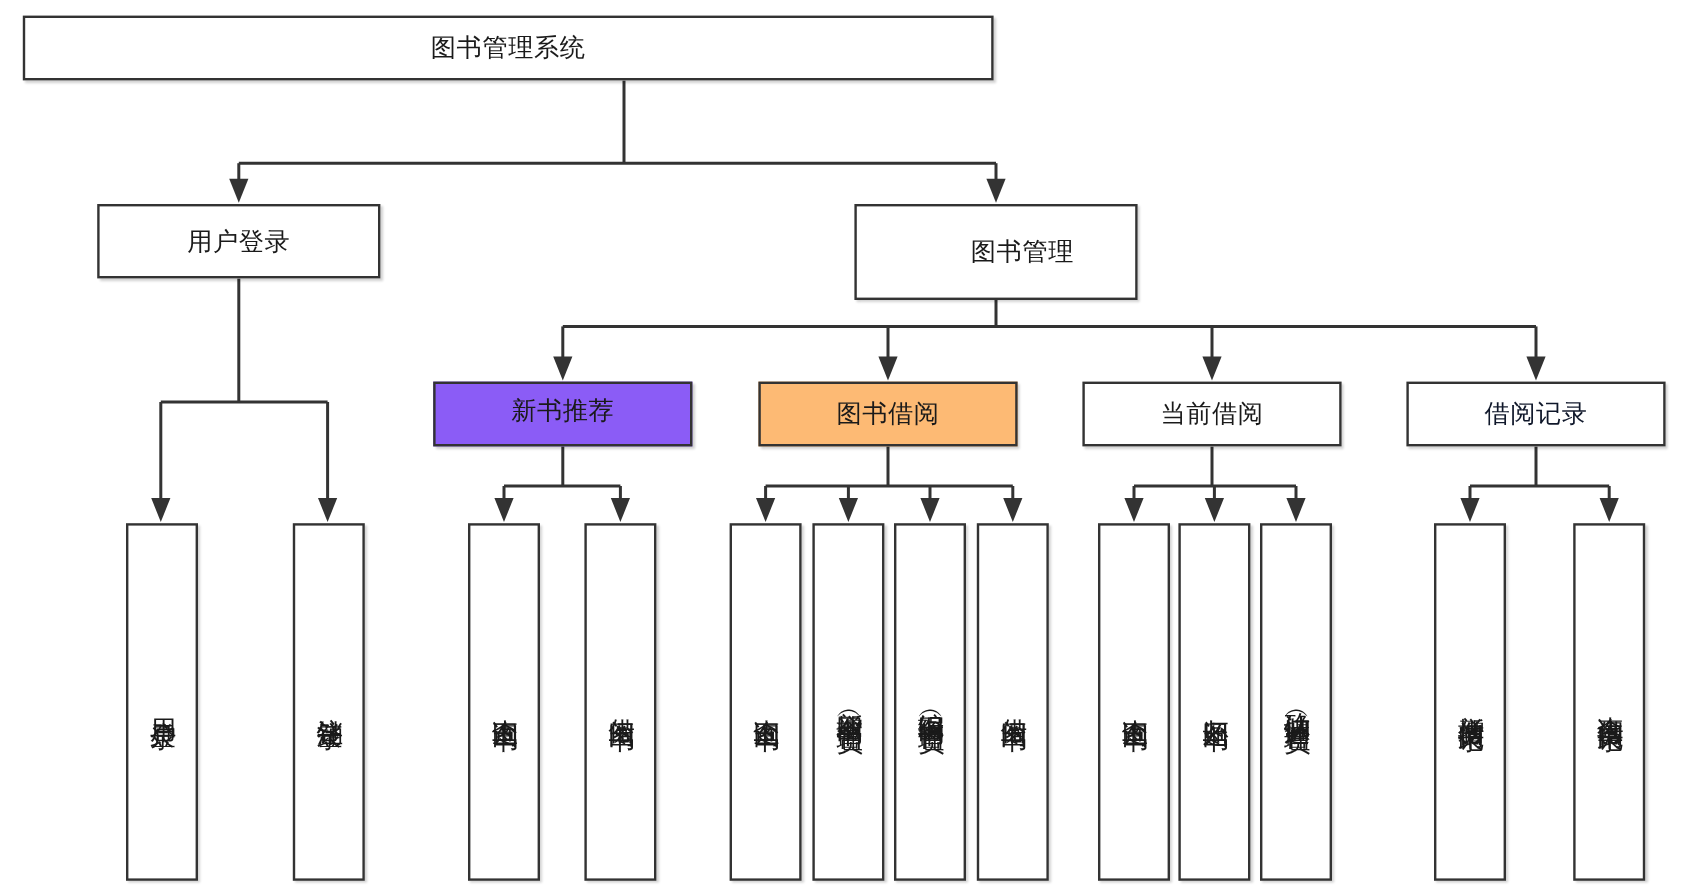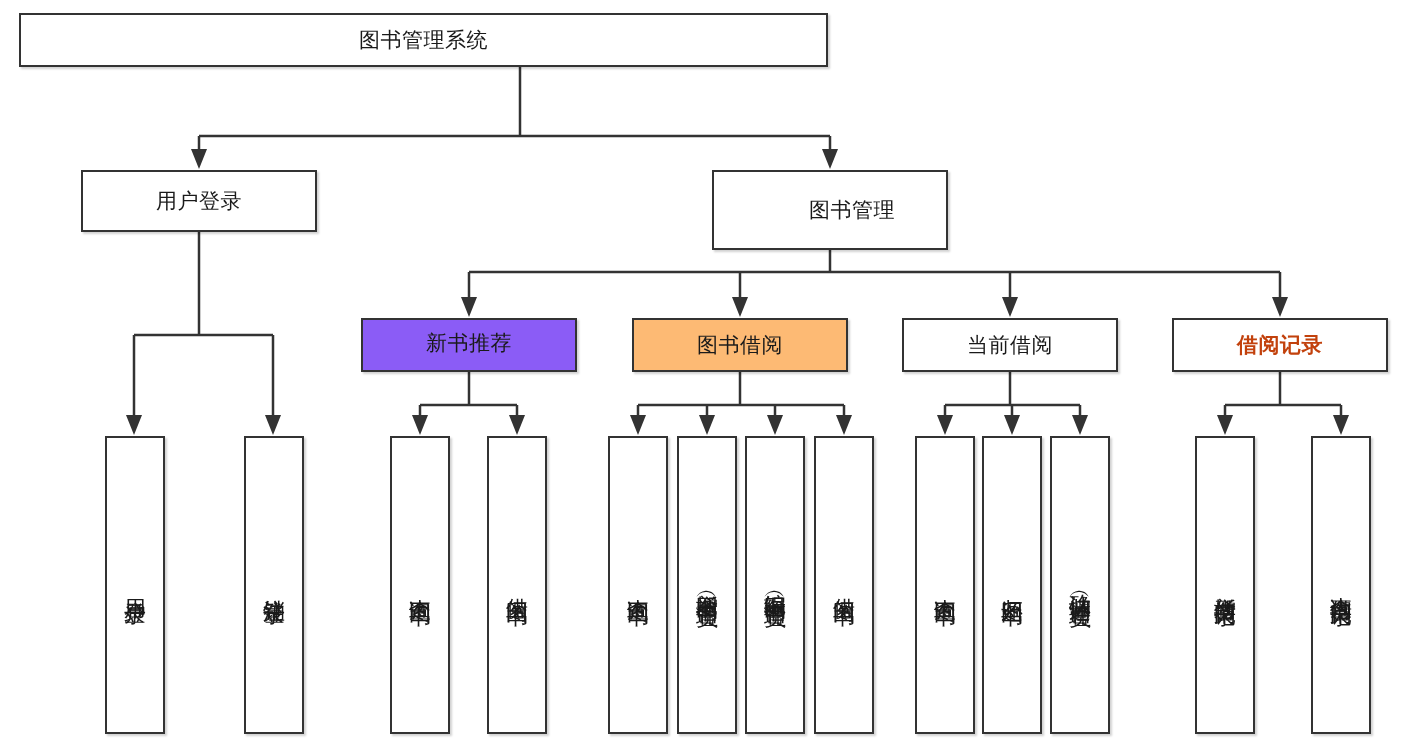--- a/index.html
+++ b/index.html
@@ -169,21 +169,21 @@
       <div class="node-box vertical" style="left: 915px; top: 436px; width: 60px; height: 298px; border-color: rgb(51, 51, 51); background: rgb(255, 255, 255);">
         <span class="node-label" style="color: rgb(26, 26, 26);">查询图书</span>
       </div>
       <div class="node-box vertical" style="left: 982px; top: 436px; width: 60px; height: 298px; border-color: rgb(51, 51, 51); background: rgb(255, 255, 255);">
         <span class="node-label" style="color: rgb(26, 26, 26);">归还图书</span>
       </div>
       <div class="node-box vertical" style="left: 1050px; top: 436px; width: 60px; height: 298px; border-color: rgb(51, 51, 51); background: rgb(255, 255, 255);">
         <span class="node-label" style="color: rgb(26, 26, 26);">确认归还（管理员）</span>
       </div>
       <div class="node-box" style="left: 1172px; top: 318px; width: 216px; height: 54px; border-color: rgb(51, 51, 51); background: rgb(255, 255, 255);">
-        <span class="node-label" style="color: #c2410c; font-weight: bold;">借阅记录</span>
+        <span class="node-label" style="color: #0f172a;">借阅记录</span>
       </div>
       <div class="node-box vertical" style="left: 1195px; top: 436px; width: 60px; height: 298px; border-color: rgb(51, 51, 51); background: rgb(255, 255, 255);">
         <span class="node-label" style="color: rgb(26, 26, 26);">新增借阅记录</span>
       </div>
       <div class="node-box vertical" style="left: 1311px; top: 436px; width: 60px; height: 298px; border-color: rgb(51, 51, 51); background: rgb(255, 255, 255);">
         <span class="node-label" style="color: rgb(26, 26, 26);">查询借阅记录</span>
       </div>
     </div>
 
 </div>

